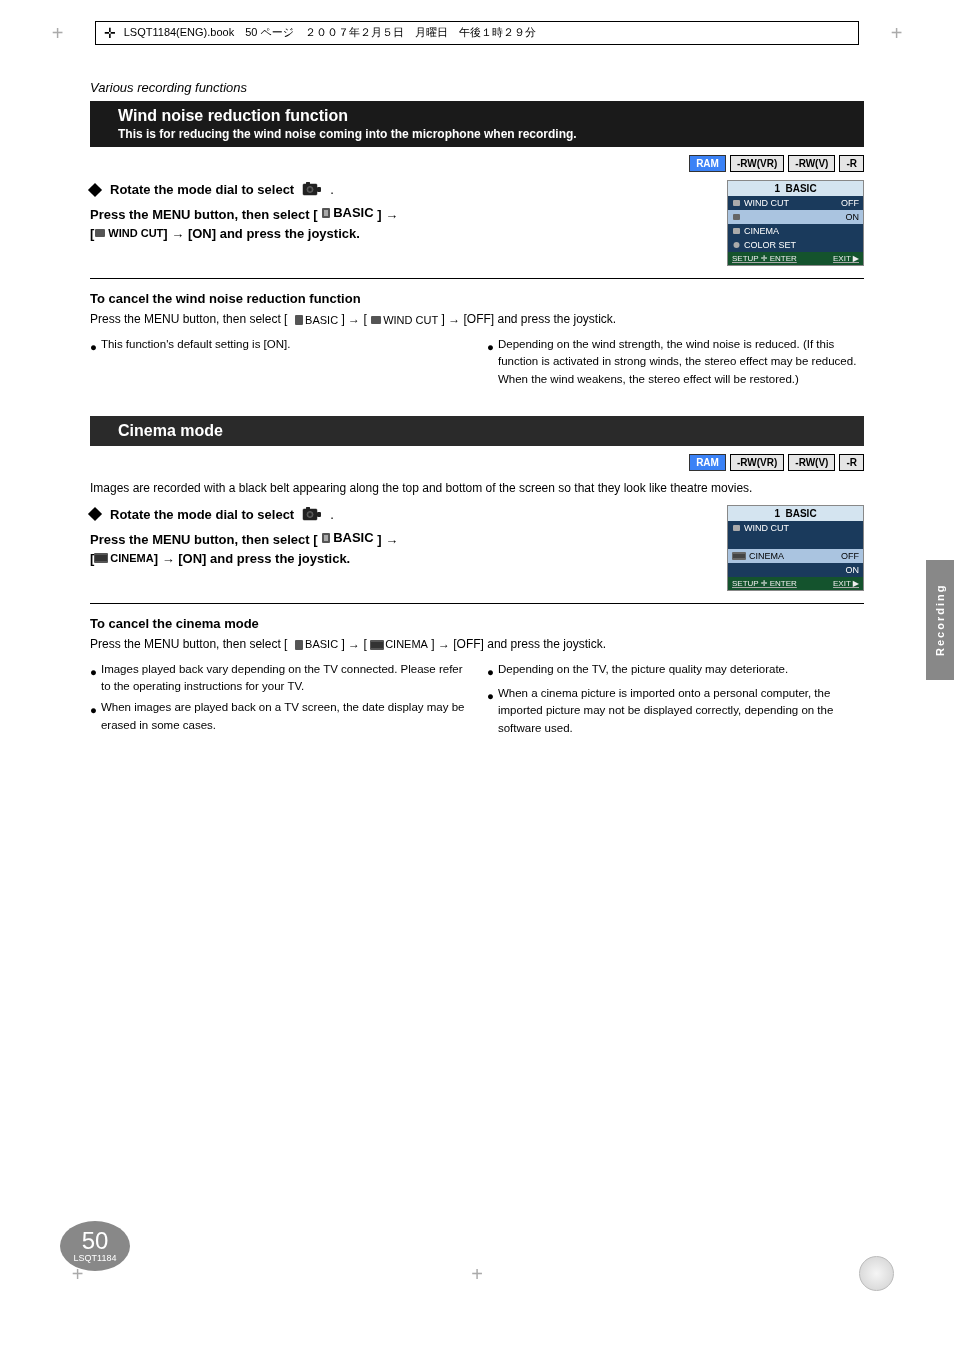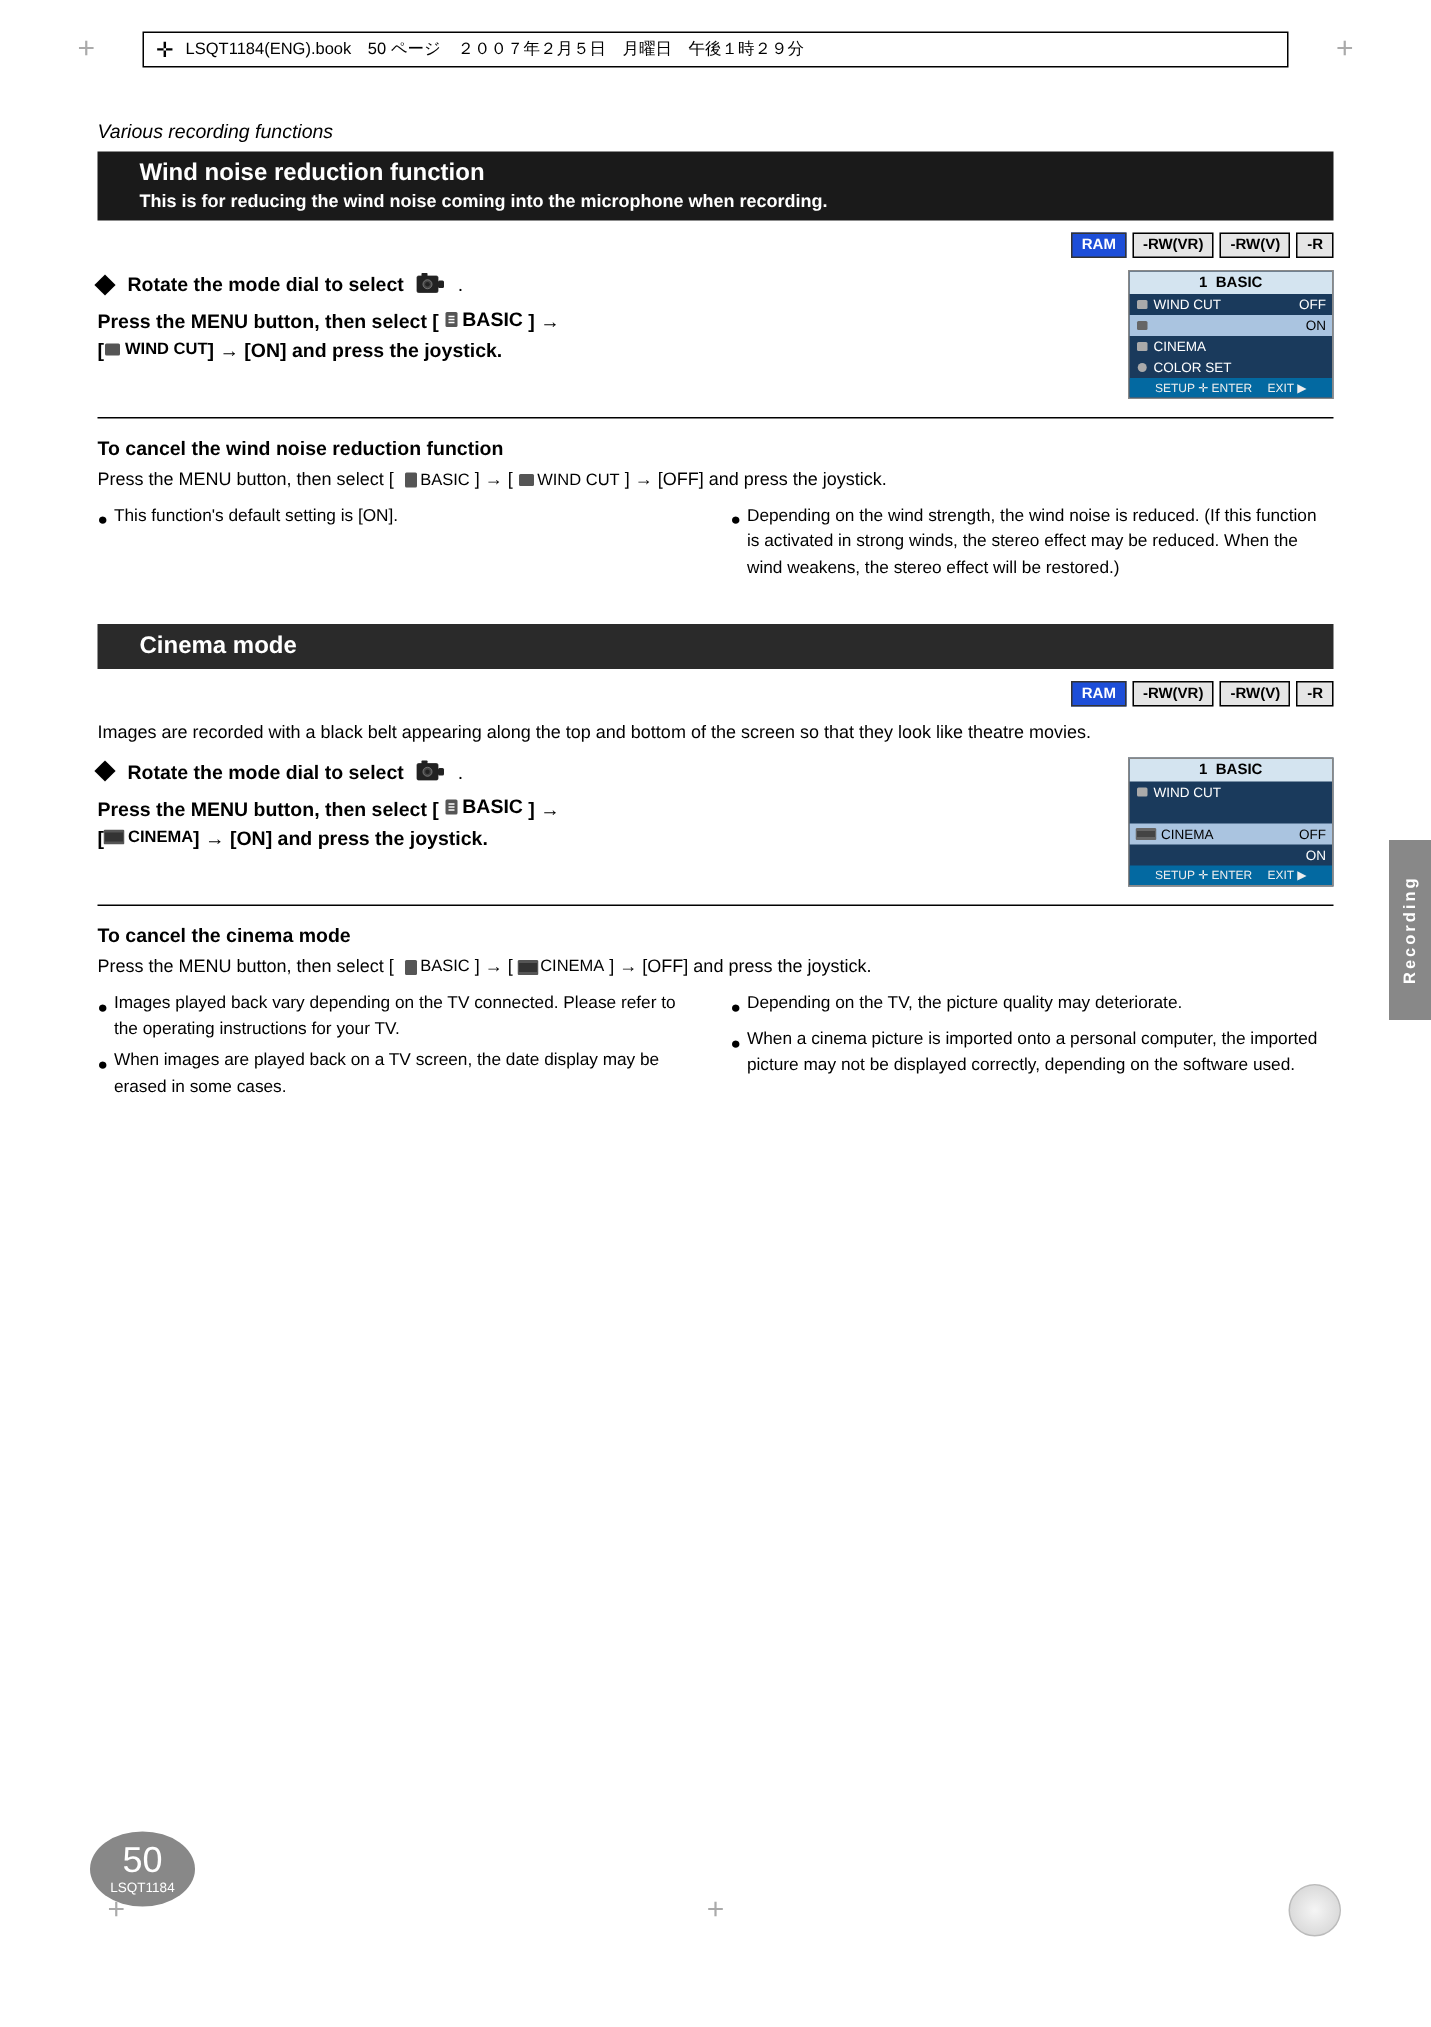--- a/index.html
+++ b/index.html
@@ -16,21 +16,21 @@
     .page {
       width: 954px;
       min-height: 1351px;
       background: #fff;
       padding: 0;
       position: relative;
     }
 
     
     .content {
-      margin: 0 65px;
+      margin: 0 90px;
       padding-top: 15px;
     }
 
     
     .section-label {
       font-style: italic;
       font-size: 13px;
       margin-bottom: 6px;
     }
 
@@ -62,21 +62,21 @@
     }
 
     .badge {
       padding: 2px 6px;
       font-size: 10px;
       font-weight: bold;
       border: 1px solid #000;
     }
 
     .badge-dark {
-      background: #1d4ed8;
+      background: #3b82f6;
       color: #fff;
       border-color: #333;
     }
 
     .badge-outline {
       background: #e5e5e5;
       color: #000;
       border: 1.5px solid #000;
       font-size: 10px;
     }
@@ -156,26 +156,27 @@
       display: flex;
       align-items: center;
       gap: 3px;
     }
 
     .menu-row-value {
       font-size: 9px;
     }
 
     .menu-bottom-bar {
-      background: #0369a1;
+      background: #14532d;
       color: #aaa;
       font-size: 8px;
-      padding: 2px 17px;
+      padding: 2px 4px;
       display: flex;
       justify-content: space-between;
+      text-decoration: underline;
     }
 
     .menu-bottom-bar span {
       color: #eee;
     }
 
     
     .divider {
       border: none;
       border-top: 1px solid #000;

